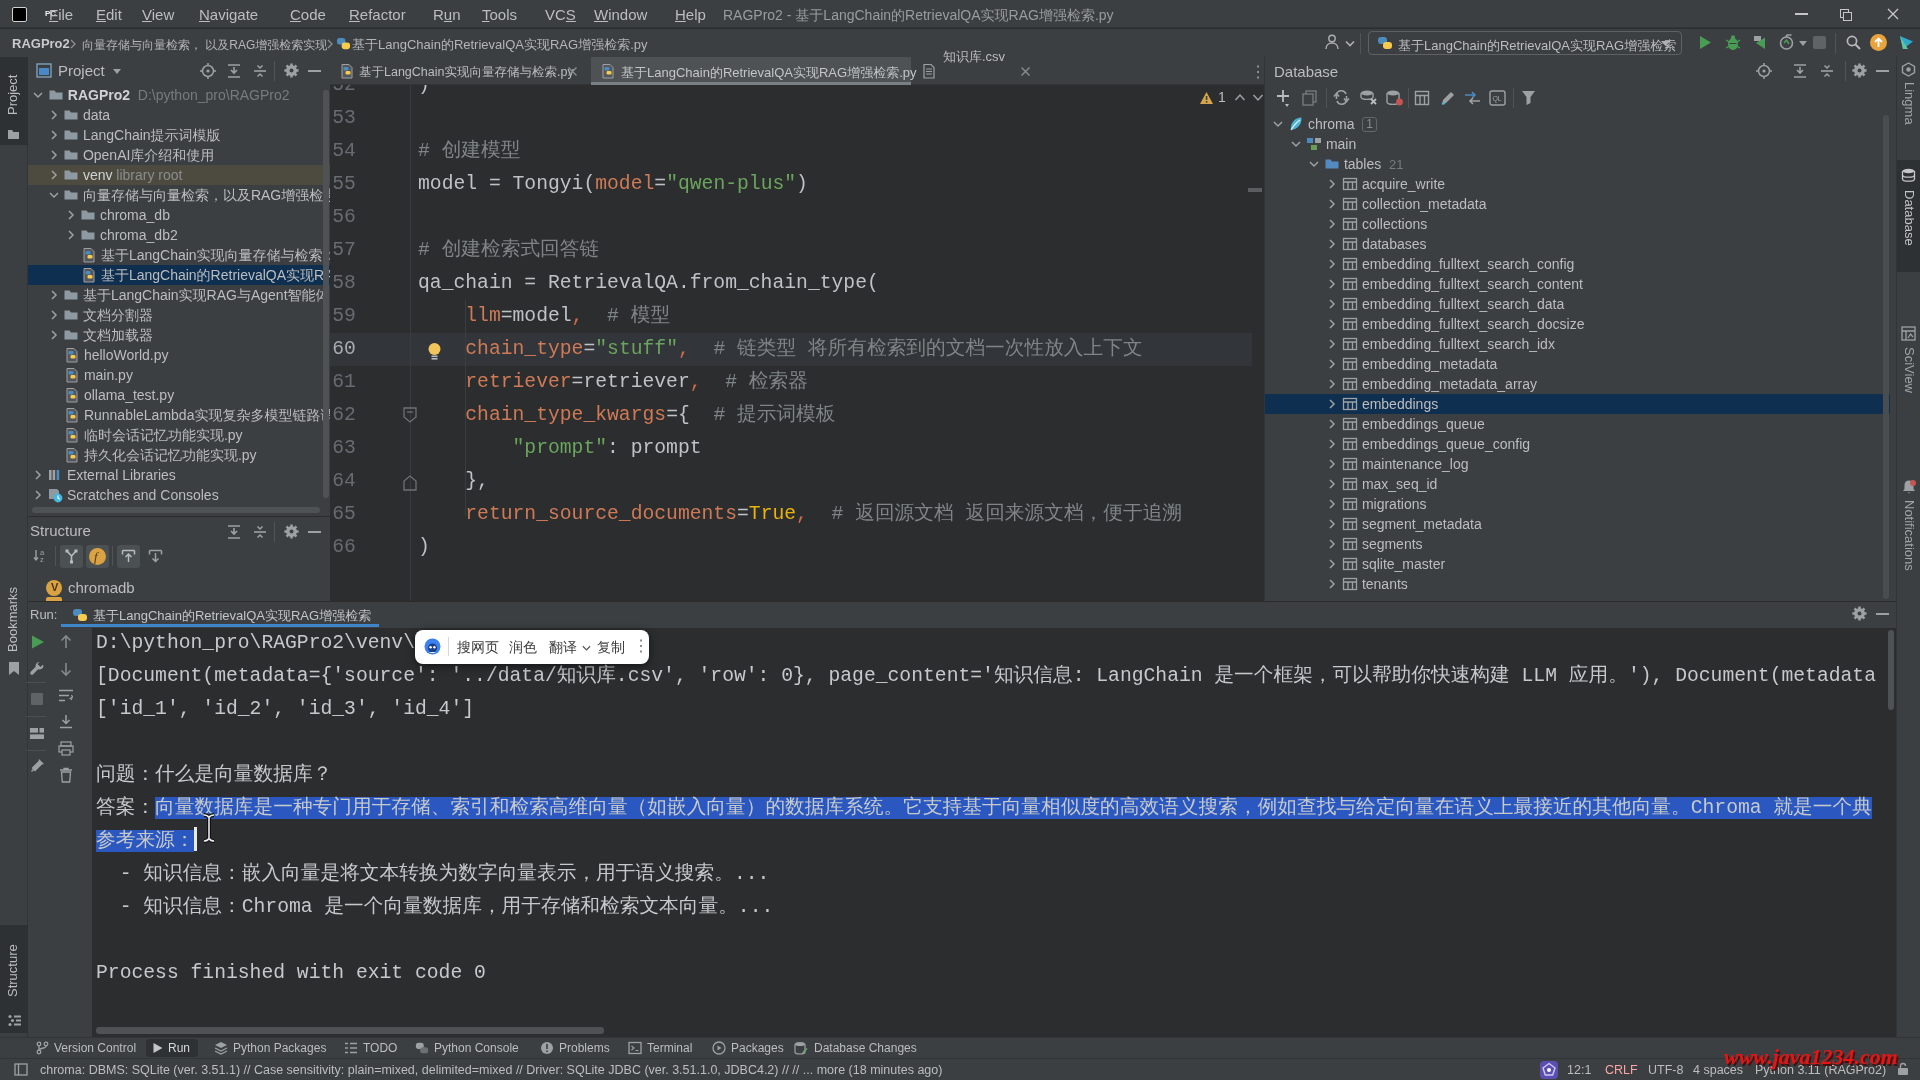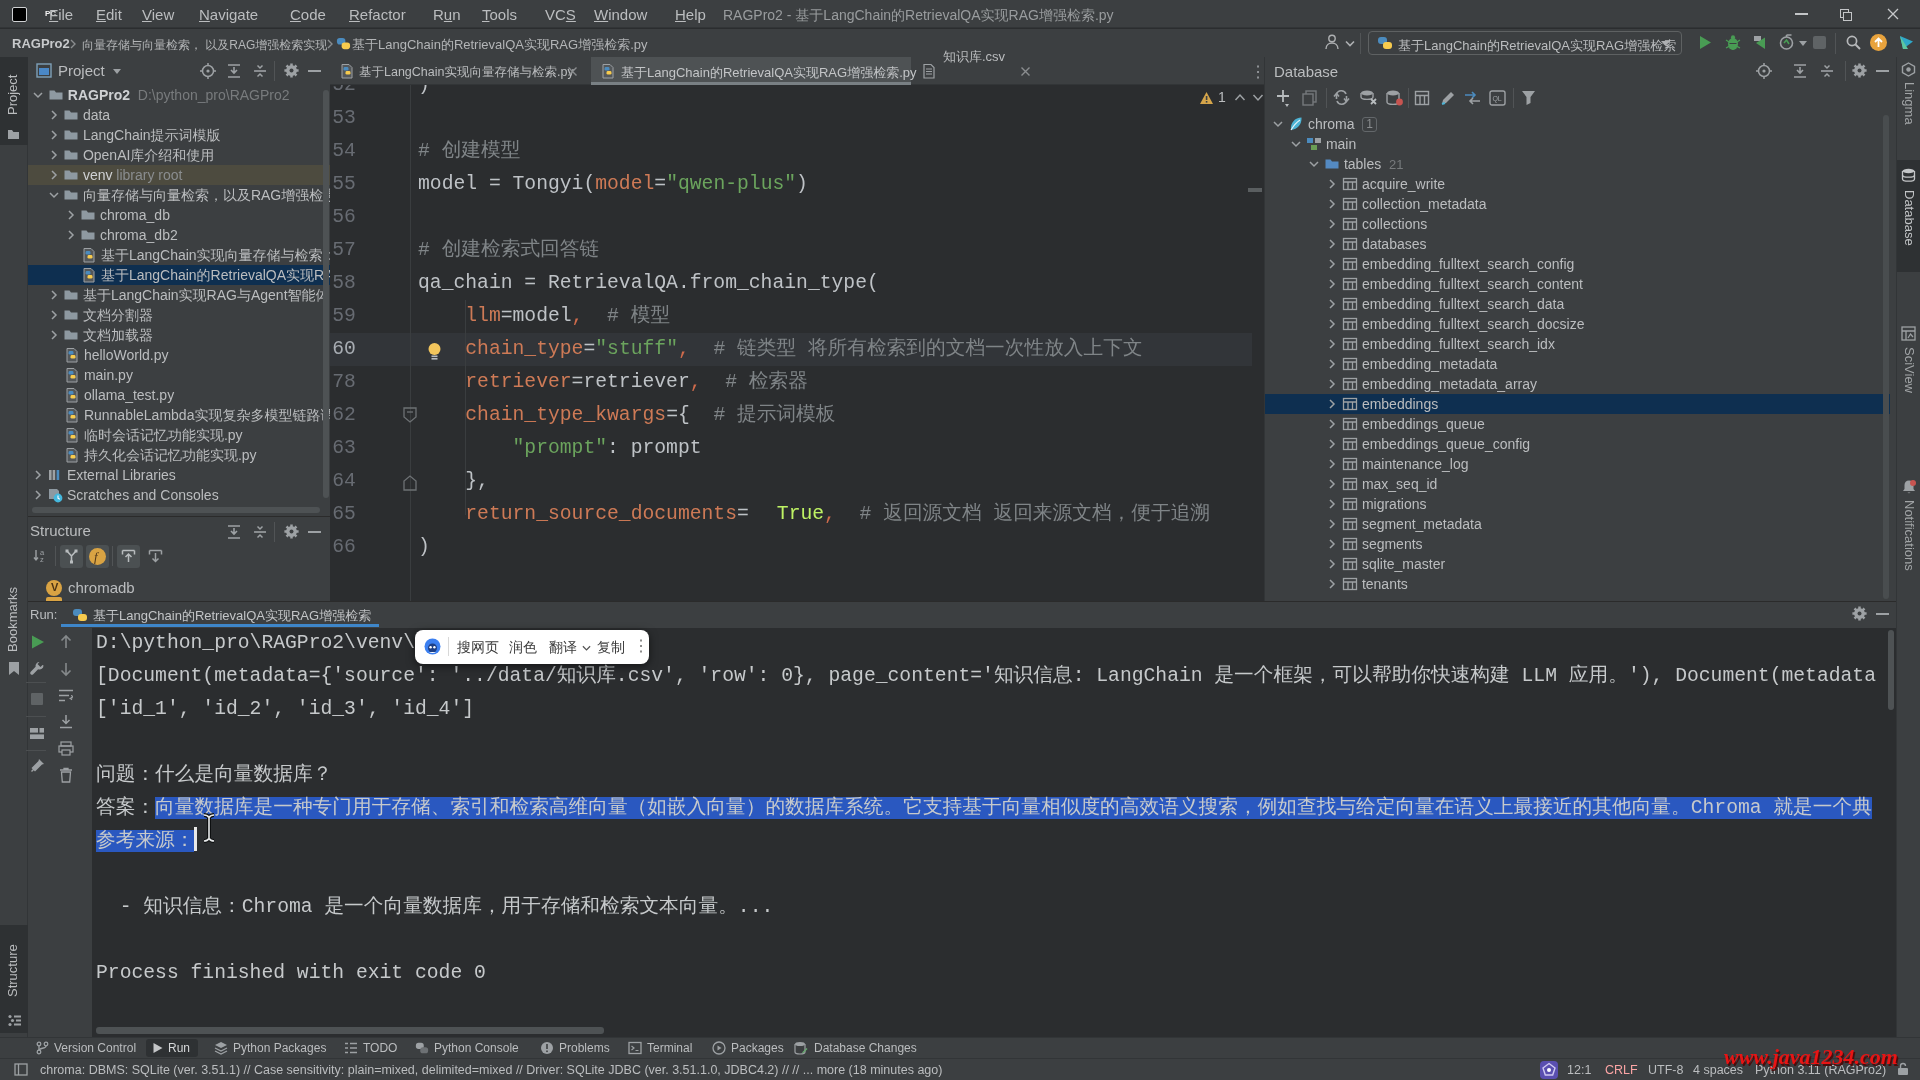--- a/index.html
+++ b/index.html
@@ -9,21 +9,21 @@
 svg{display:block;}
 .ic{position:absolute;}
 
 .chv{display:inline-block;width:12px;height:12px;vertical-align:-1px;}
 
 .trow{position:absolute;left:28px;width:302px;height:20px;line-height:20px;font-size:14px;color:#bbbdbf;white-space:nowrap;overflow:hidden;}
 .drow{position:absolute;left:1264px;width:626px;height:20px;line-height:20px;font-size:14px;color:#bbbdbf;white-space:nowrap;overflow:hidden;}
 .gray{color:#787b7d;}
 .cl{position:absolute;white-space:pre;height:33px;line-height:33px;color:#bec2c6;font-family:"Liberation Mono",monospace;font-size:19.7px;}
 .ln{position:absolute;width:28px;text-align:center;height:33px;line-height:33px;color:#676b72;font-family:"Liberation Mono",monospace;font-size:19.7px;}
-.cm{color:#7f8487;}.pa{color:#ce7a56;}.st{color:#6ba45d;}.kw{color:#bef264;margin-left:28px;}.cr{color:#cf6b4c;}
+.cm{color:#7f8487;}.pa{color:#ce7a56;}.st{color:#6ba45d;}.kw{color:#eab308;}.cr{color:#cf6b4c;}
 .con{position:absolute;white-space:pre;height:33px;line-height:33px;color:#c6c9cb;font-family:"Liberation Mono",monospace;font-size:19.7px;}
 .sel{background:#2a58c0;}
 .ck{letter-spacing:0;}
 </style></head>
 <body>
 
 <div class="r" style="left:0;top:0;width:1920px;height:28px;background:#3c3f41;border-bottom:1px solid #323537;"></div>
 <div class="r" style="left:12px;top:7px;width:15px;height:15px;background:#000;border-radius:2px;border:1px solid #cfd1d3;"></div>
 <div class="r" style="left:14px;top:9px;color:#f0f0f0;font-size:8px;font-weight:bold;margin-left:31px;">PC</div>
 <div class="r nw" style="left:49px;top:6px;font-size:15px;color:#bbbdbf;"><u>F</u>ile</div>
@@ -380,21 +380,21 @@
 <div id="lnums" style="position:absolute;left:0;top:0;width:28px;">
 <div class="ln" style="top:-16px">52</div>
       <div class="ln" style="top:17px">53</div>
       <div class="ln" style="top:50px">54</div>
       <div class="ln" style="top:83px">55</div>
       <div class="ln" style="top:116px">56</div>
       <div class="ln" style="top:149px">57</div>
       <div class="ln" style="top:182px">58</div>
       <div class="ln" style="top:215px">59</div>
       <div class="ln" style="top:248px;color:#a7acb2">60</div>
-      <div class="ln" style="top:281px">78</div>
+      <div class="ln" style="top:281px">61</div>
       <div class="ln" style="top:314px">62</div>
       <div class="ln" style="top:347px">63</div>
       <div class="ln" style="top:380px">64</div>
       <div class="ln" style="top:413px">65</div>
       <div class="ln" style="top:446px">66</div>
 </div>
 
 <div id="clines" style="position:absolute;left:88px;top:0;">
 <div class="cl" style="top:-16px">)</div>
 <div class="cl cm" style="top:50px"># 创建模型</div>
@@ -746,20 +746,21 @@
       <path d="M1 3h12M5 3V1.5h4V3" stroke="#9da1a4" stroke-width="1.3" fill="none"></path>
       <path d="M2.5 5h9l-.8 10h-7.4z" fill="none" stroke="#9da1a4" stroke-width="1.3"></path>
     </svg>
 <div class="r" style="left:92px;top:628px;width:1804px;height:409px;background:#2b2d2f;overflow:hidden;" id="console">
 <div class="con" style="left:4px;top:-1px">D:\python_pro\RAGPro2\venv\Scripts\python.exe</div>
 <div class="con" style="left:4px;top:32px">[Document(metadata={'source': '../data/<span class="ck">知识库</span>.csv', 'row': 0}, page_content='<span class="ck">知识信息</span>: LangChain <span class="ck">是一个框架，可以帮助你快速构建</span> LLM <span class="ck">应用。</span>'), Document(metadata</div>
 <div class="con" style="left:4px;top:65px">['id_1', 'id_2', 'id_3', 'id_4']</div>
 <div class="con" style="left:4px;top:131px"><span class="ck">问题：什么是向量数据库？</span></div>
 <div class="con" style="left:4px;top:164px"><span class="ck">答案：</span><span class="sel"><span class="ck">向量数据库是一种专门用于存储、索引和检索高维向量（如嵌入向量）的数据库系统。它支持基于向量相似度的高效语义搜索，例如查找与给定向量在语义上最接近的其他向量。</span>Chroma <span class="ck">就是一个典</span></span></div>
 <div class="con" style="left:4px;top:197px"><span class="sel"><span class="ck">参考来源：</span></span><span style="display:inline-block;width:2.5px;height:24px;background:#e8e8e8;vertical-align:-5px;"></span></div>
+<div class="con" style="left:4px;top:230px">  - <span class="ck">知识信息：嵌入向量是将文本转换为数字向量表示，用于语义搜索。</span>...</div>
 <div class="con" style="left:4px;top:263px">  - <span class="ck">知识信息：</span>Chroma <span class="ck">是一个向量数据库，用于存储和检索文本向量。</span>...</div>
 <div class="con" style="left:4px;top:329px">Process finished with exit code 0</div>
 </div>
 <div class="r" style="left:96px;top:1027px;width:508px;height:7px;background:#4e5254;border-radius:3px;"></div>
 <div class="r" style="left:1888px;top:630px;width:6px;height:80px;background:#4e5254;border-radius:3px;"></div>
 <div class="r" style="left:415px;top:630px;width:234px;height:34px;background:#ffffff;border-radius:8px;box-shadow:0 2px 8px rgba(0,0,0,0.55);"></div>
 <svg class="ic" style="left:424px;top:638px" width="17" height="17" viewBox="0 0 17 17">
       <circle cx="8.5" cy="8.5" r="8" fill="#3b7ff0"></circle>
       <circle cx="8.5" cy="10" r="4.5" fill="#1d3f85"></circle>
       <circle cx="6.6" cy="9.2" r="1.2" fill="#fff"></circle>

